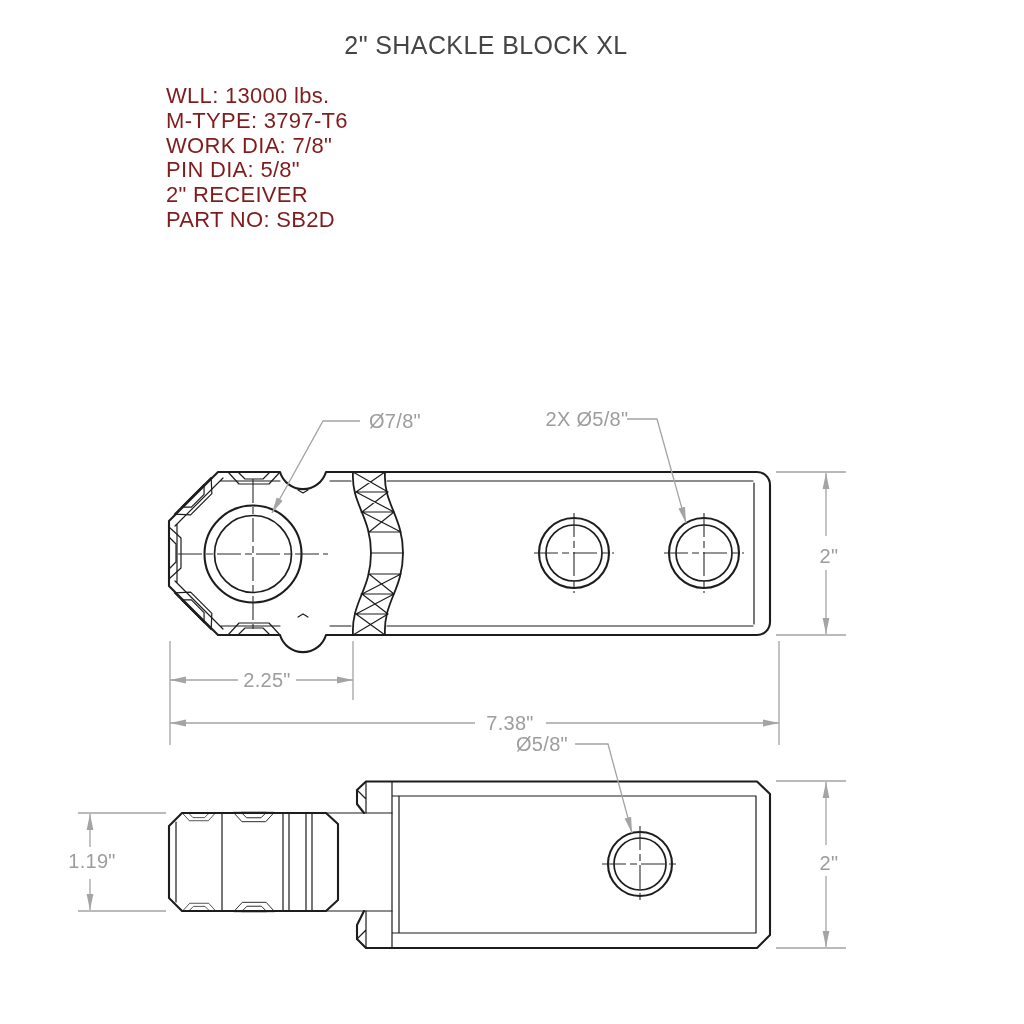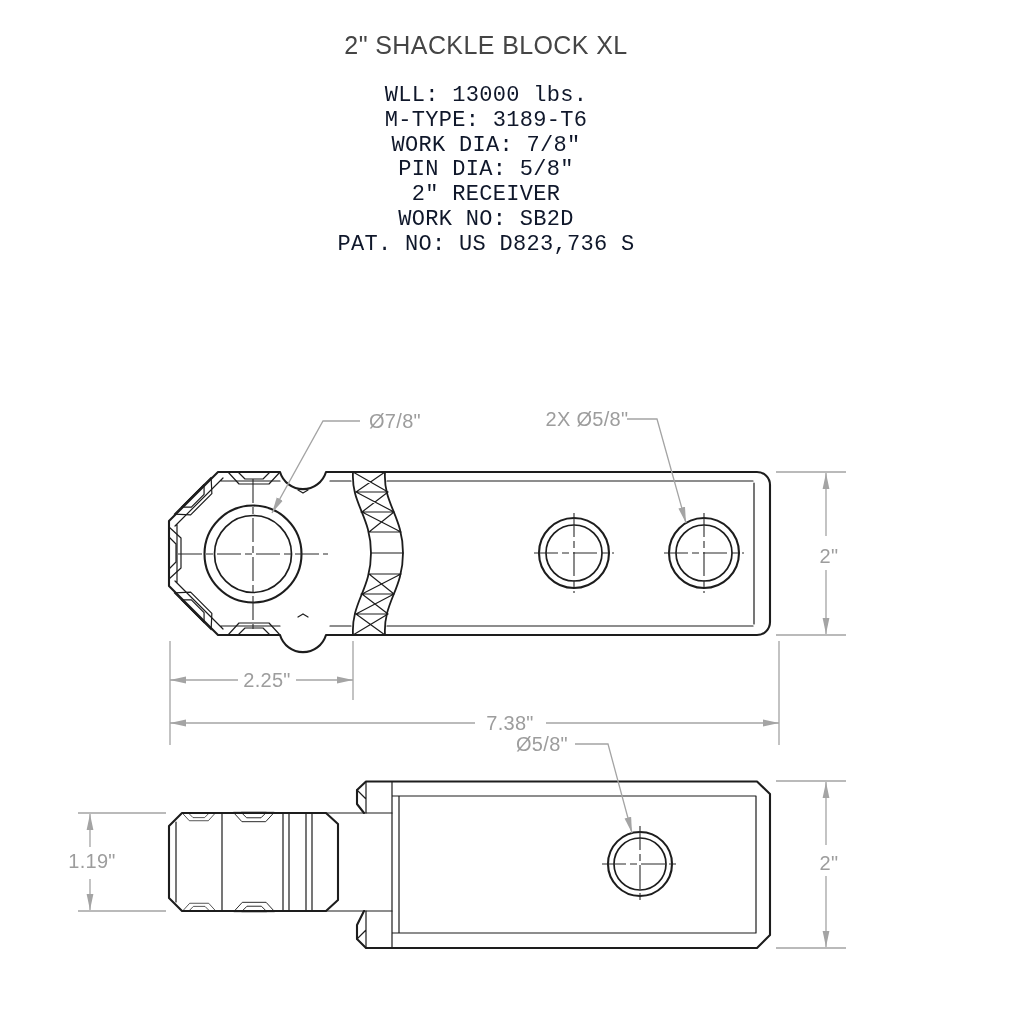--- a/index.html
+++ b/index.html
@@ -8,45 +8,44 @@
     background:#ffffff;overflow:hidden;
     font-family:"Liberation Sans", sans-serif;
   }
   .title{
     position:absolute;left:166px;top:31px;width:640px;
     text-align:center;font-size:25px;letter-spacing:.4px;
     color:#454545;white-space:pre;
   }
   .specs{
     position:absolute;left:166px;top:84px;width:640px;
-    text-align:center;font-size:22px;line-height:24.8px;
-    letter-spacing:.3px;color:#0f172a;font-family:Liberation Mono, monospace;
+    font-size:22px;line-height:24.8px;
+    letter-spacing:.3px;color:#7f1d1d;
   }
   svg.drawing{position:absolute;left:0;top:0;}
   .part{stroke:#1d1d1d;fill:none;stroke-width:2.1;stroke-linejoin:round;stroke-linecap:round;}
   .part-thin{stroke:#1d1d1d;fill:none;stroke-width:1.2;stroke-linejoin:round;stroke-linecap:round;}
   .center{stroke:#2a2a2a;fill:none;stroke-width:1.1;stroke-dasharray:24 4 7 4;}
   .dim{stroke:#a4a4a4;fill:none;stroke-width:1.3;}
   .dimtext{fill:#9d9d9d;font-family:"Liberation Sans", sans-serif;font-size:20px;letter-spacing:.3px;}
 </style>
 </head>
 <body>
 
 <div class="sheet">
 
   <div class="title">2" SHACKLE BLOCK XL</div>
 
   <div class="specs">
     <div>WLL: 13000 lbs.</div>
-    <div>M-TYPE: 3189-T6</div>
+    <div>M-TYPE: 3797-T6</div>
     <div>WORK DIA: 7/8"</div>
     <div>PIN DIA: 5/8"</div>
     <div>2" RECEIVER</div>
-    <div>WORK NO: SB2D</div>
-    <div>PAT. NO: US D823,736 S</div>
+    <div>PART NO: SB2D</div>
   </div>
 
   <svg class="drawing" width="1024" height="1024" viewBox="0 0 1024 1024">
     <defs>
       <marker id="arr" viewBox="0 0 16 9" refX="16" refY="4.5" markerWidth="16" markerHeight="9" markerUnits="userSpaceOnUse" orient="auto">
         <path d="M16,4.5 L0,1.1 L0,7.9 Z" fill="#a4a4a4"></path>
       </marker>
       <g id="groove">
         <path d="M -26,-6 L 26,-6 L 15,6 L -15,6 Z"></path>
         <path d="M -16,-6 L 16,-6 L 9,1 L -9,1 Z"></path>

